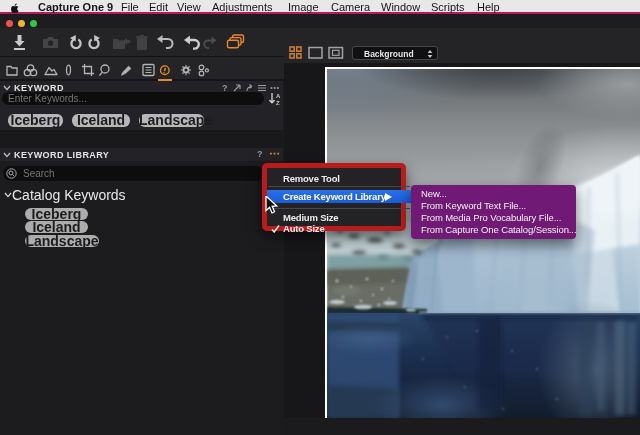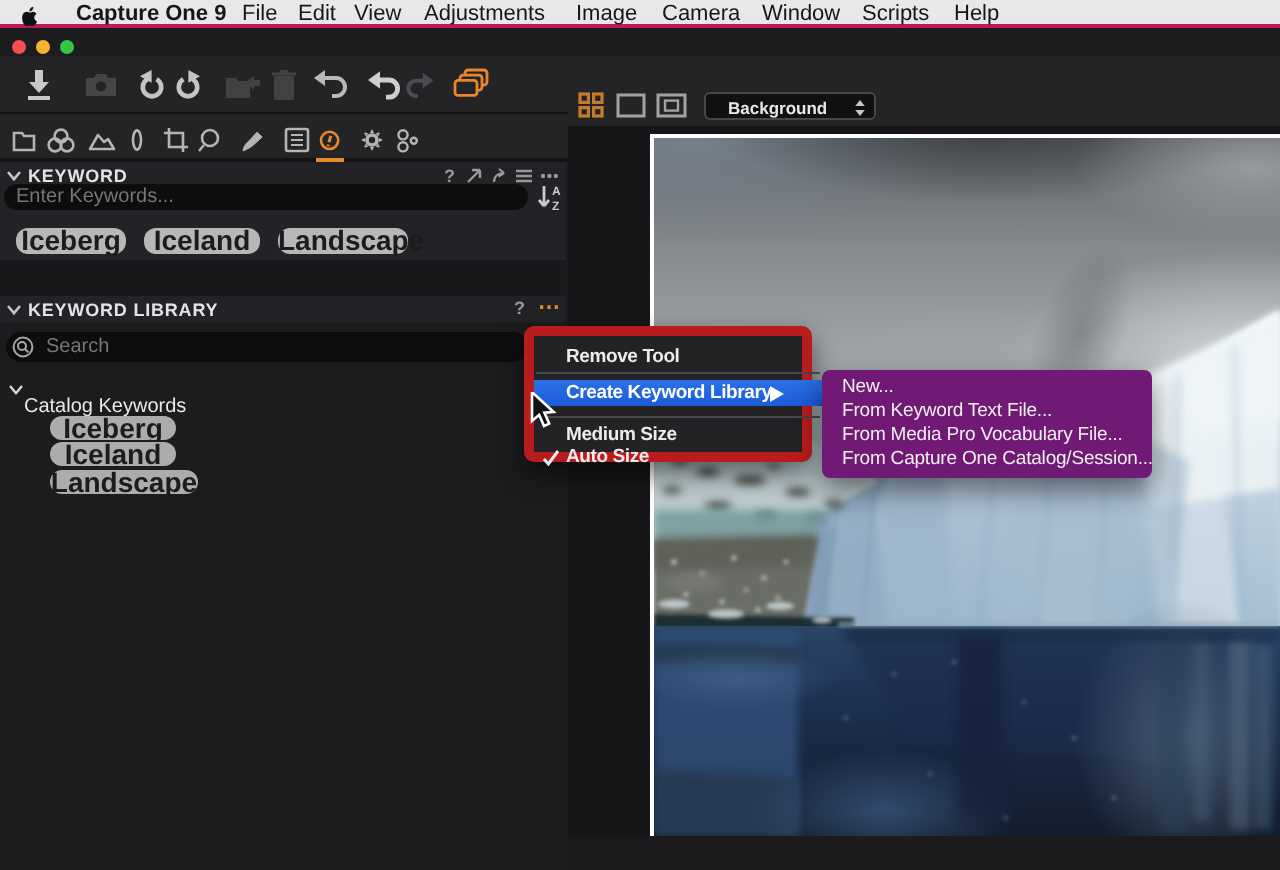--- a/index.html
+++ b/index.html
@@ -226,21 +226,21 @@
     <span style="position:absolute;left:269px;top:66px;color:#e78a2c;font-size:11px;font-weight:bold">⋯</span>
     <div class="inputf" style="left:3px;top:85px;width:261px;height:15px;line-height:15px;padding-left:20px;border-radius:8px">Search</div>
     <svg class="abs" style="left:6px;top:87px" width="11" height="11" viewBox="0 0 11 11">
       <circle cx="5.5" cy="5.5" r="4.7" fill="none" stroke="#a8a8a8" stroke-width="1"></circle>
       <circle cx="5" cy="5" r="2" fill="none" stroke="#a8a8a8" stroke-width="1"></circle>
       <path d="M6.5 6.5 l1.7 1.7" stroke="#a8a8a8" stroke-width="1"></path>
     </svg>
     <svg class="abs" style="left:4px;top:111px" width="8" height="6" viewBox="0 0 8 6">
         <path d="M1 1 L4 4.6 7 1" fill="none" stroke="#d8d8d8" stroke-width="1.2"></path>
       </svg>
-    <span style="position:absolute;left:12px;top:117px;color:#e8e8e8;font-size:10px">Catalog Keywords</span>
+    <span style="position:absolute;left:12px;top:106px;color:#e8e8e8;font-size:14px">Catalog Keywords</span>
     <div class="pill" style="left:25px;top:127px;width:63px;height:12px;line-height:12px;background:#acacac">Iceberg</div>
     <div class="pill" style="left:25px;top:140px;width:63px;height:12px;line-height:12px;background:#acacac">Iceland</div>
     <div class="pill" style="left:25px;top:154px;width:74px;height:12px;line-height:12px;background:#acacac">Landscape</div>
   </div>
 
   <div class="abs" id="viewer">
     <div id="vtools">
       <svg class="abs" style="left:5px;top:6px" width="60" height="13" viewBox="0 0 60 13">
         <g fill="none" stroke="#c87a2e" stroke-width="1.6">
           <rect x="1" y="1" width="4.2" height="4.2"></rect>

